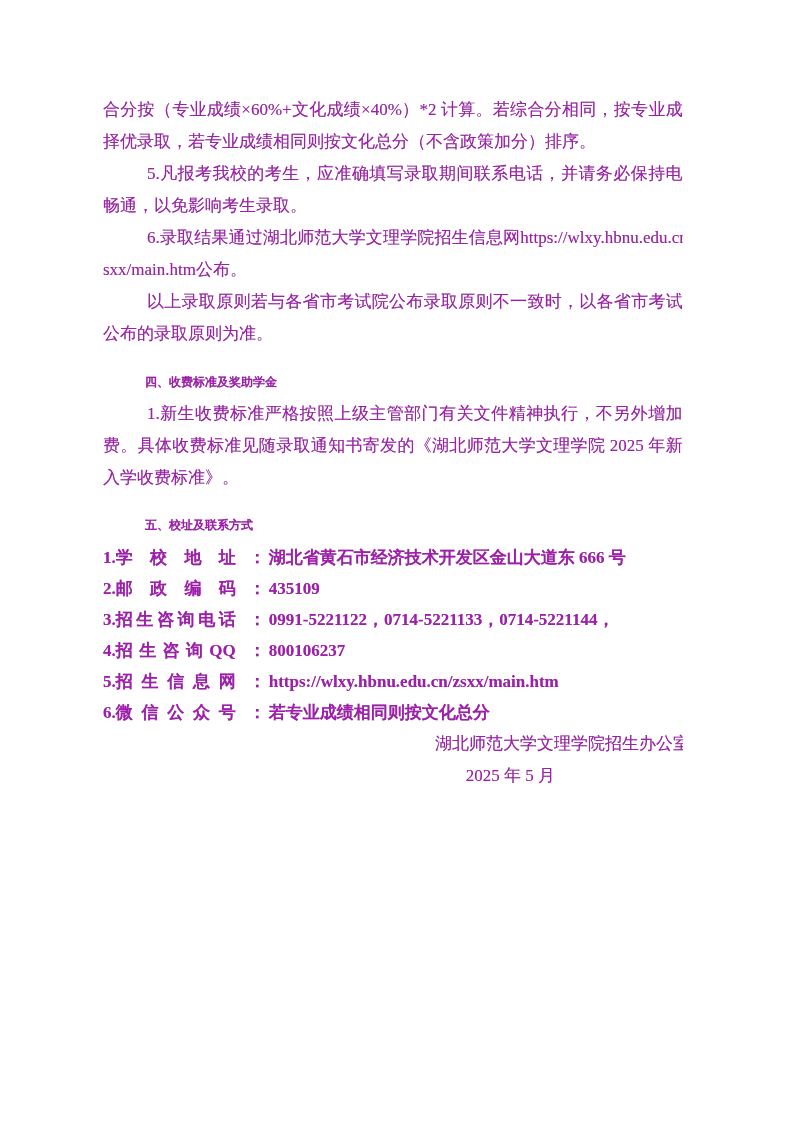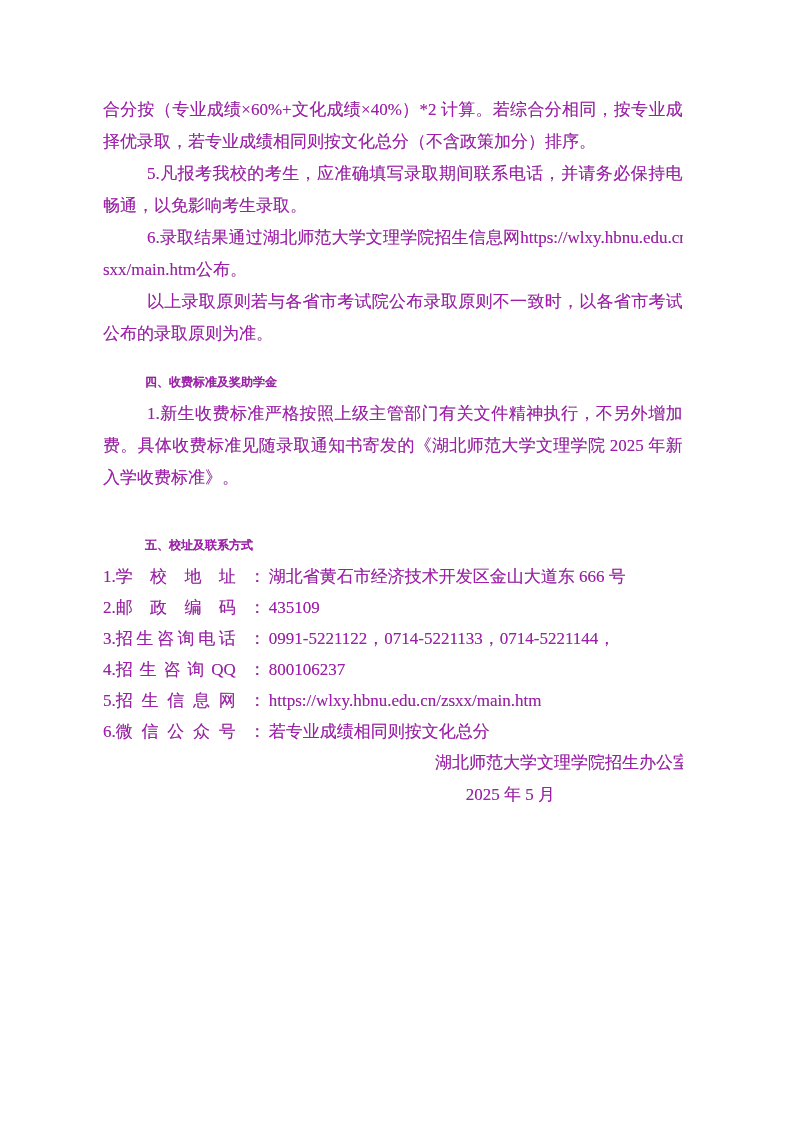--- a/index.html
+++ b/index.html
@@ -30,24 +30,25 @@
   .indent { text-indent: 44px; }
   .breakall { word-break: break-all; }
   h2.sec {
     font-size: 12px;
     font-weight: 700;
     font-family: "Liberation Sans", "DejaVu Sans", sans-serif;
     margin: 16px 0 0 42px;
     line-height: 32px;
     text-align: left;
   }
-  h2.sec5 { margin-top: 35px; }
+  h2.sec5 { margin-top: 16px; font-family: Liberation Mono, monospace; }
   .contacts {
     line-height: 31px;
     text-align: left;
+    font-weight: bold;
   }
   .crow { white-space: nowrap; }
   .cnum { display: inline-block; min-width: 12px; }
   .clbl {
     display: inline-block;
     width: 120px;
     text-align: justify;
     text-align-last: justify;
     vertical-align: baseline;
   }

